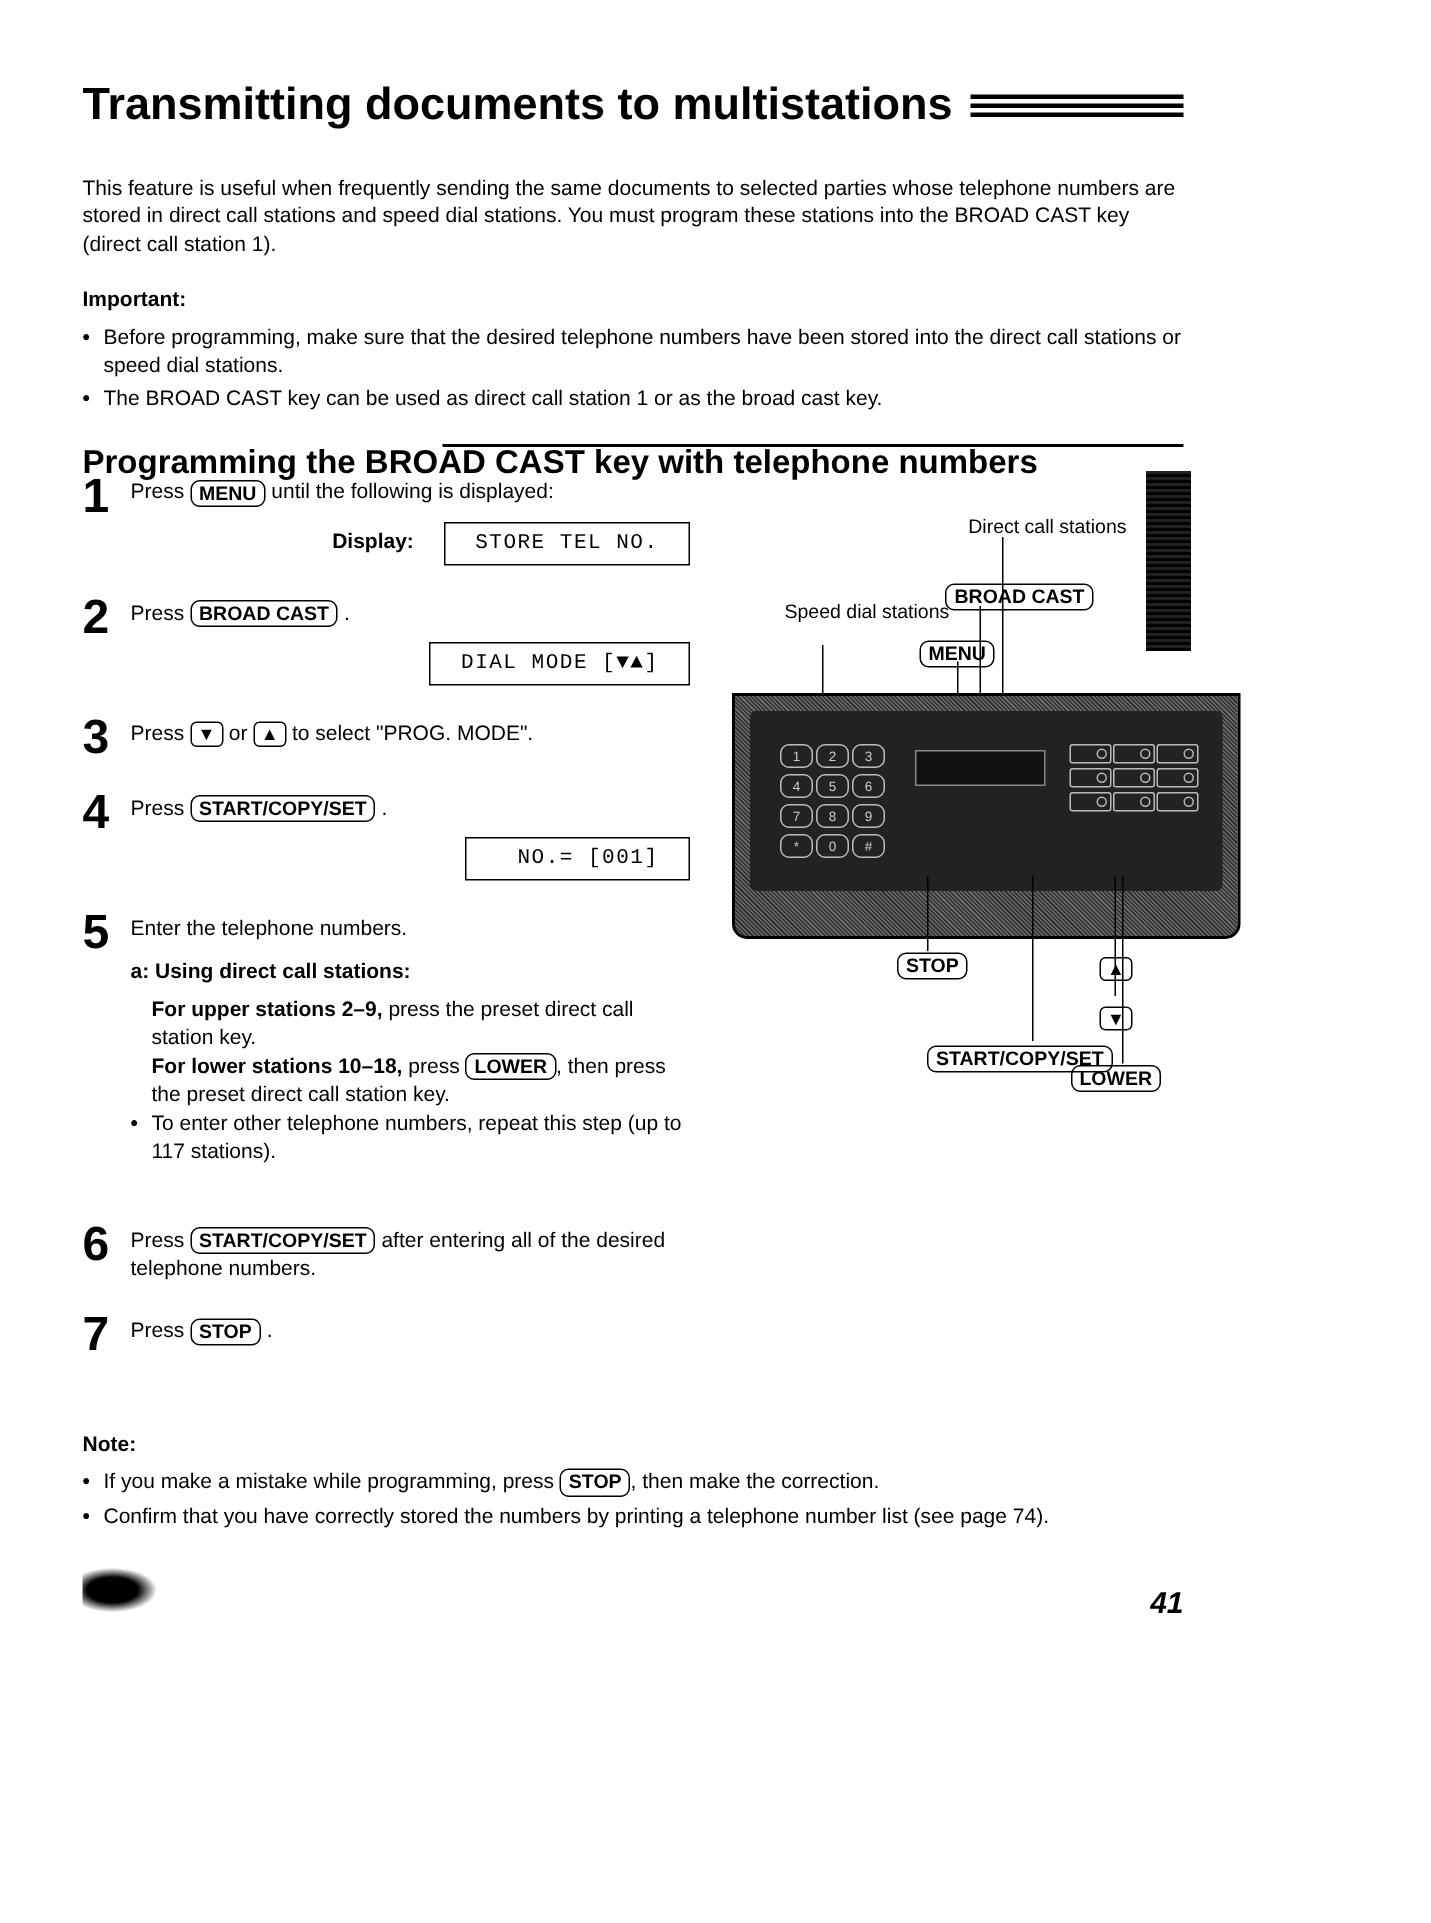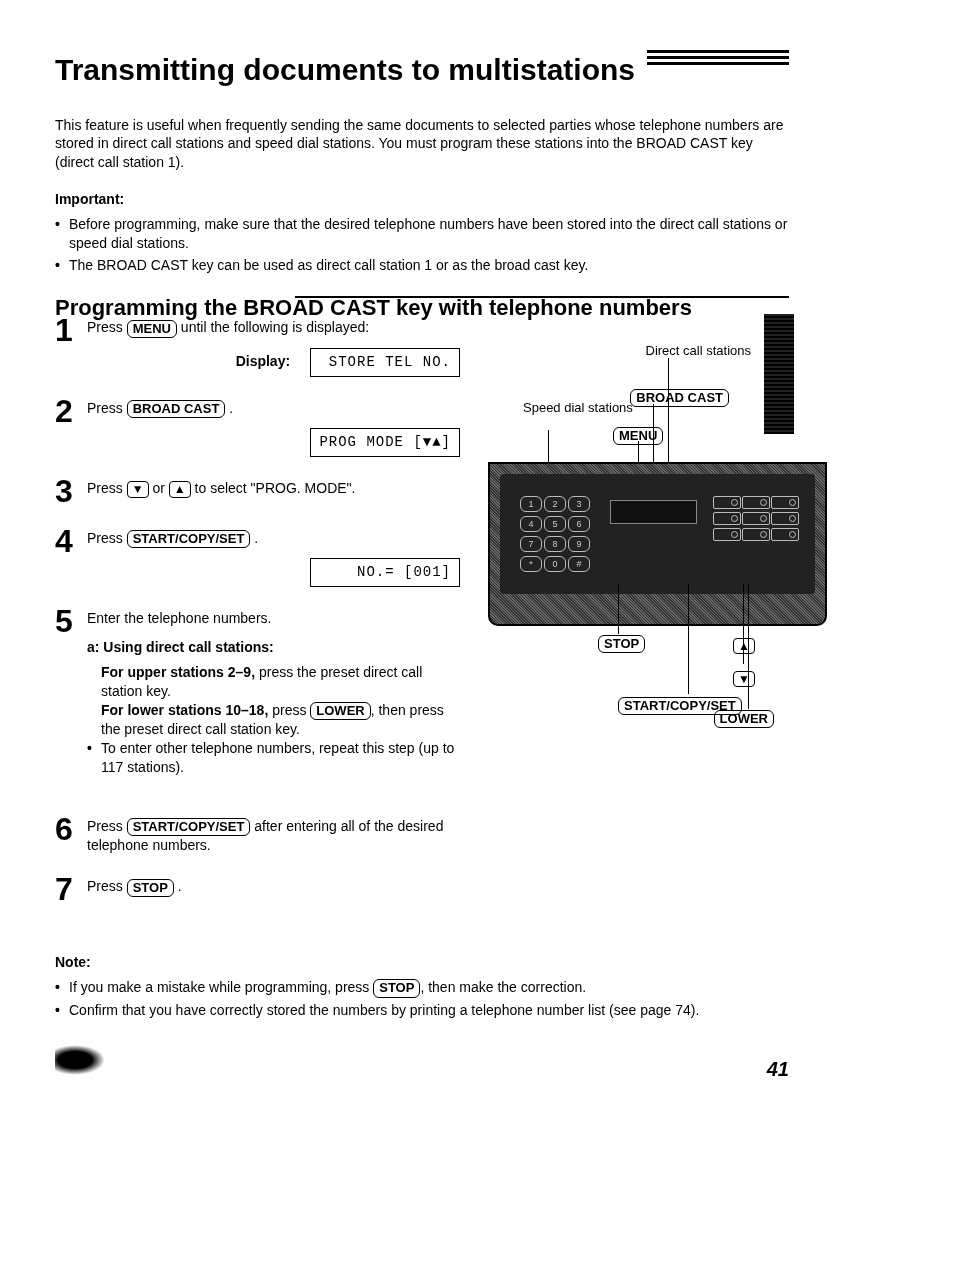--- a/index.html
+++ b/index.html
@@ -11,20 +11,21 @@
     box-sizing: border-box;
     color: #000;
     line-height: 1.35;
   }
   h1 {
     font-family: Arial, Helvetica, sans-serif;
     font-weight: 800;
     font-size: 30px;
     margin: 0 0 25px 0;
     display: flex;
+    align-items: center;
     gap: 12px;
   }
   .title-bar-stack {
     display: inline-flex;
     flex-direction: column;
     gap: 3px;
     flex: 1;
   }
   .title-bar-stack .bar {
     height: 3px;
@@ -77,21 +78,21 @@
     border-radius: 4px;
     padding: 0 4px;
     font-weight: bold;
     font-size: 12px;
     line-height: 1.2;
     vertical-align: middle;
   }
   .lcd {
     font-family: "Courier New", monospace;
     border: 1.5px solid #000;
-    padding: 4px 8px;
+    padding: 4px 20px;
     font-size: 14px;
     letter-spacing: 1px;
     display: inline-block;
     min-width: 150px;
     box-sizing: border-box;
     margin-top: 6px;
   }
   .lcd-row { text-align: right; margin-top: 4px; }
   .sub-block { margin-top: 10px; }
   .sub-label { font-weight: bold; margin-bottom: 6px; }
@@ -205,21 +206,21 @@
       </div>
     </div>
 
     <div class="step">
       <div class="step-num">2</div>
       <div class="step-body">
         <span>Press </span>
         <span class="keycap">BROAD CAST</span>
         <span>.</span>
         <div class="lcd-row">
-          <span class="lcd">PROG MODE   [▼▲]</span>
+          <span class="lcd">DIAL MODE   [▼▲]</span>
         </div>
       </div>
     </div>
 
     <div class="step">
       <div class="step-num">3</div>
       <div class="step-body">
         <span>Press </span>
         <span class="keycap-small">▼</span>
         <span> or </span>

